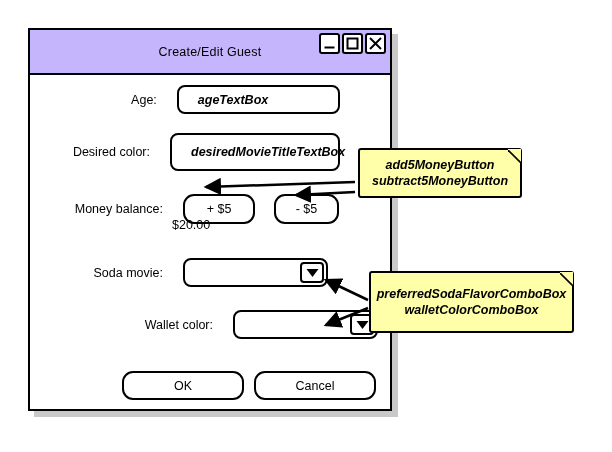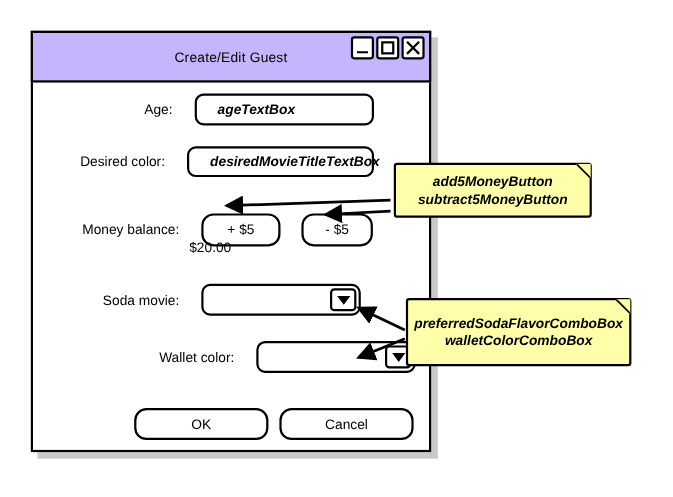--- a/index.html
+++ b/index.html
@@ -228,21 +228,21 @@
 
   <div class="form-row" style="left:0px; top:55px; width:310px;">
     <div class="field-label" style="width:133px;">Age:</div>
     <div class="textbox" style="margin-left:9px; width:170px; height:29px;">
       <span class="textbox-placeholder">ageTextBox</span>
     </div>
   </div>
 
   <div class="form-row" style="left:0px; top:103px; width:310px;">
     <div class="field-label" style="width:133px;">Desired color:</div>
-    <div class="textbox" style="margin-left:9px; width:170px; height:28px;">
+    <div class="textbox" style="margin-left:9px; width:170px; height:38px;">
       <span class="textbox-placeholder">desiredMovieTitleTextBox</span>
     </div>
   </div>
 
   <div class="form-row" style="left:0px; top:164px; width:310px;">
     <div class="field-label" style="width:133px;">Money balance:</div>
     <div class="pill-button" style="margin-left:9px; width:72px; height:30px;">+ $5</div>
     <div class="pill-button" style="margin-left:8px; width:65px; height:30px;">- $5</div>
   </div>
 
@@ -286,21 +286,21 @@
 
   <path d="M355,182 L206,187" stroke="#000" stroke-width="2.5" fill="none" marker-end="url(#arrowhead)"></path>
 
   <path d="M355,192 L296,195" stroke="#000" stroke-width="2.5" fill="none" marker-end="url(#arrowhead)"></path>
 
   <path d="M368,300 L326,280" stroke="#000" stroke-width="2.5" fill="none" marker-end="url(#arrowhead)"></path>
 
   <path d="M368,308 L326,325" stroke="#000" stroke-width="2.5" fill="none" marker-end="url(#arrowhead)"></path>
 </svg>
 
-<div class="sticky-note" style="left:358px; top:148px; width:180px; height:50px;">
+<div class="sticky-note" style="left:358px; top:148px; width:164px; height:50px;">
   <span class="fold">
     <svg width="13" height="13" viewBox="0 0 13 13">
       <polygon points="0,0 13,13 0,13" fill="#ffffaa" stroke="none"></polygon>
       <polyline points="13,0 0,0 0,13 13,13" fill="none" stroke="none"></polyline>
       <line x1="0" y1="0" x2="13" y2="13" stroke="#000" stroke-width="1.6"></line>
     </svg>
   </span>
   <span class="sticky-line">add5MoneyButton</span>
   <span class="sticky-line">subtract5MoneyButton</span>
 </div>

